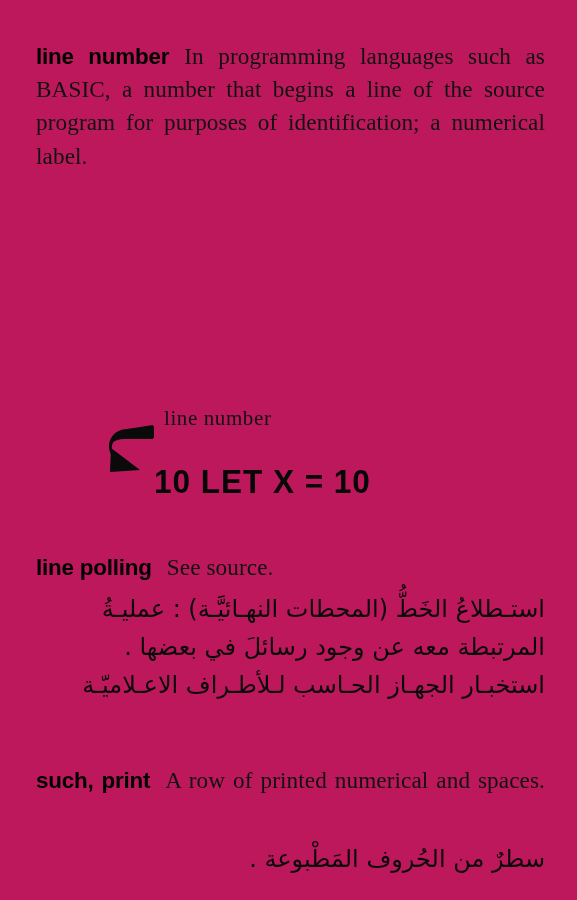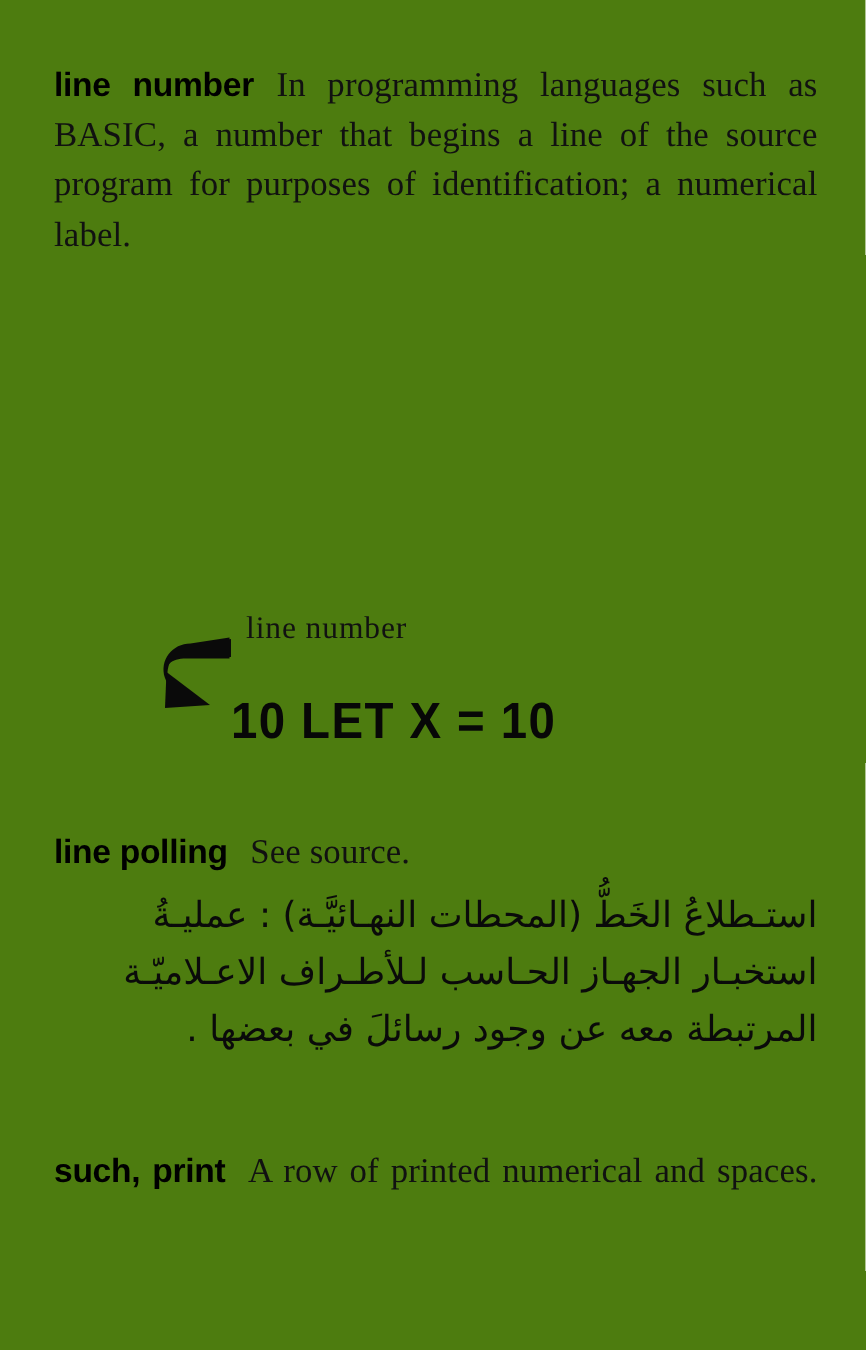--- a/index.html
+++ b/index.html
@@ -4,21 +4,21 @@
 <style>
   html, body {
     margin: 0;
     padding: 0;
     background: #ffffff;
   }
   .page {
     position: relative;
     width: 577px;
     height: 900px;
-    background: #4d7c0f;
+    background: #be185d;
     overflow: hidden;
     color: #0c0c0c;
   }
 
   
   .entry {
     position: absolute;
     left: 36px;
     width: 509px;
   }
@@ -142,27 +142,32 @@
     <div class="fig-code">10  LET  X  =  10</div>
   </div>
 
   <div class="entry" style="top:551px;">
     <p class="en-def nofill"><span class="headword">line polling</span><span class="gap"></span><span>See source.</span></p>
 
     <div class="ar" style="margin-top:6px;">
       <span class="ar-line spread">
         <span>استـطلاعُ الخَطُّ (المحطات النهـائيَّـة) : عمليـةُ</span>
       </span>
+      <span class="ar-line" style="text-align:right;">
+        <span>المرتبطة معه عن وجود رسائلَ في بعضها .</span>
+      </span>
       <span class="ar-line spread">
         <span>استخبـار الجهـاز الحـاسب لـلأطـراف الاعـلاميّـة</span>
-      </span>
-      <span class="ar-line" style="text-align:right;">
-        <span>المرتبطة معه عن وجود رسائلَ في بعضها .</span>
       </span>
     </div>
   </div>
 
   <div class="entry" style="top:764px;">
     <p class="en-def"><span class="headword">such, print</span><span class="gap"></span><span>A row of printed numerical and spaces.</span></p>
 
+    <div class="ar" style="margin-top:10px;">
+      <span class="ar-line" style="text-align:right;">
+        <span>سطرٌ من الحُروف المَطْبوعة .</span>
+      </span>
+    </div>
   </div>
 
 </div>
 
 </body></html>

